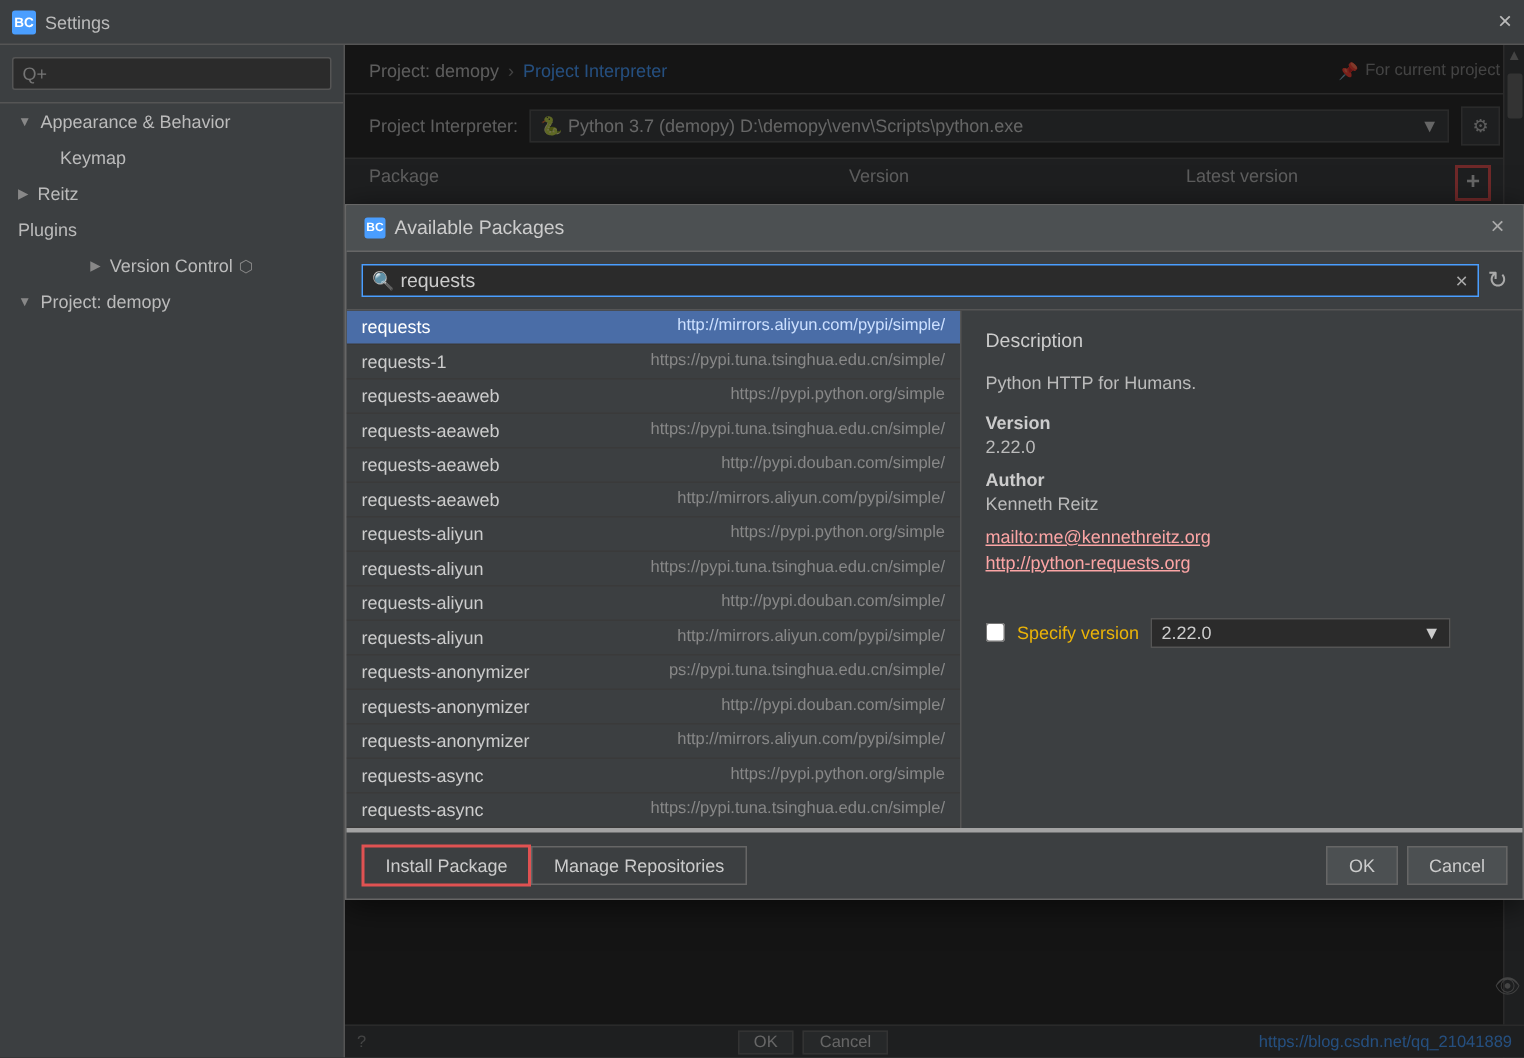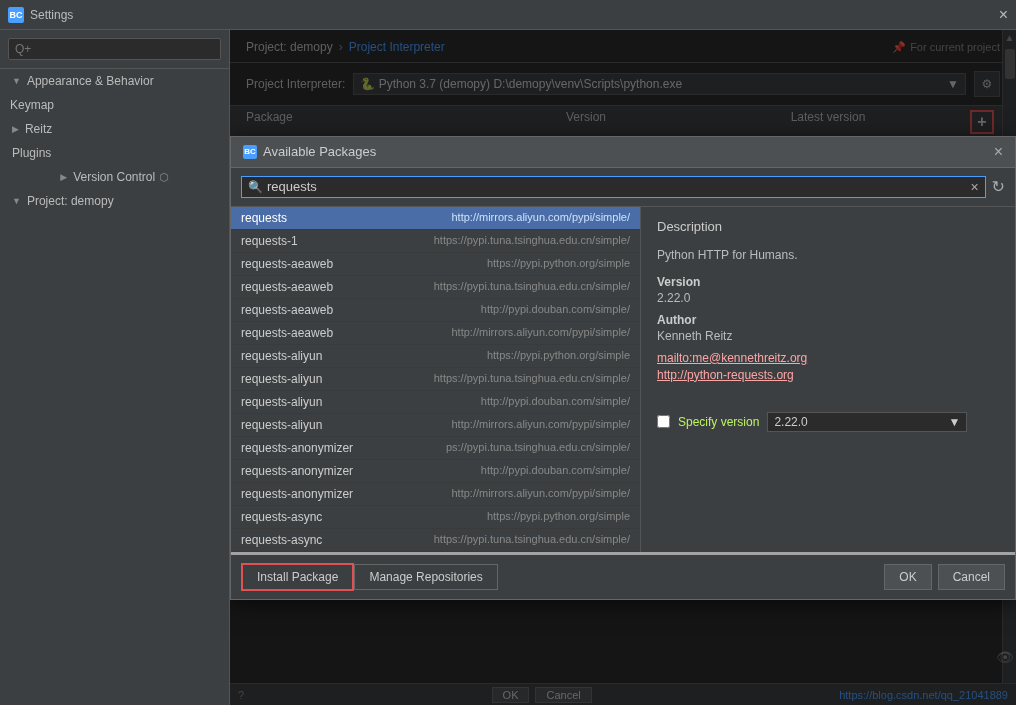--- a/index.html
+++ b/index.html
@@ -47,21 +47,21 @@
     .sidebar-item {
       padding: 5px 12px;
       cursor: pointer;
       display: flex;
       align-items: center;
       gap: 4px;
       color: #bbb;
     }
     .sidebar-item.has-arrow::before { content: '▶'; font-size: 9px; color: #888; margin-right: 2px; }
     .sidebar-item.expanded::before { content: '▼'; font-size: 9px; color: #888; margin-right: 2px; }
-    .sidebar-item.indent { padding-left: 10px; }
+    .sidebar-item.indent { padding-left: 40px; }
 
     
     .content-area {
       flex: 1;
       background: #2b2b2b;
       overflow: hidden;
       position: relative;
     }
 
     
@@ -265,21 +265,21 @@
     .desc-label { color: #ccc; font-size: 12px; font-weight: bold; margin-bottom: 2px; }
     .desc-value { color: #bbb; font-size: 12px; margin-bottom: 8px; }
     .desc-link { color: #fca5a5; font-size: 12px; display: block; text-decoration: underline; cursor: pointer; margin-bottom: 3px; }
     .specify-row {
       display: flex;
       align-items: center;
       gap: 8px;
       margin-bottom: 6px;
     }
     .specify-checkbox { cursor: pointer; }
-    .specify-label { color: #bef264; font-size: 12px; }
+    .specify-label { color: #eab308; font-size: 12px; }
     .version-select {
       flex: 1;
       background: #2b2b2b;
       border: 1px solid #555;
       color: #ccc;
       padding: 2px 6px;
       font-size: 12px;
       display: flex;
       align-items: center;
       justify-content: space-between;

